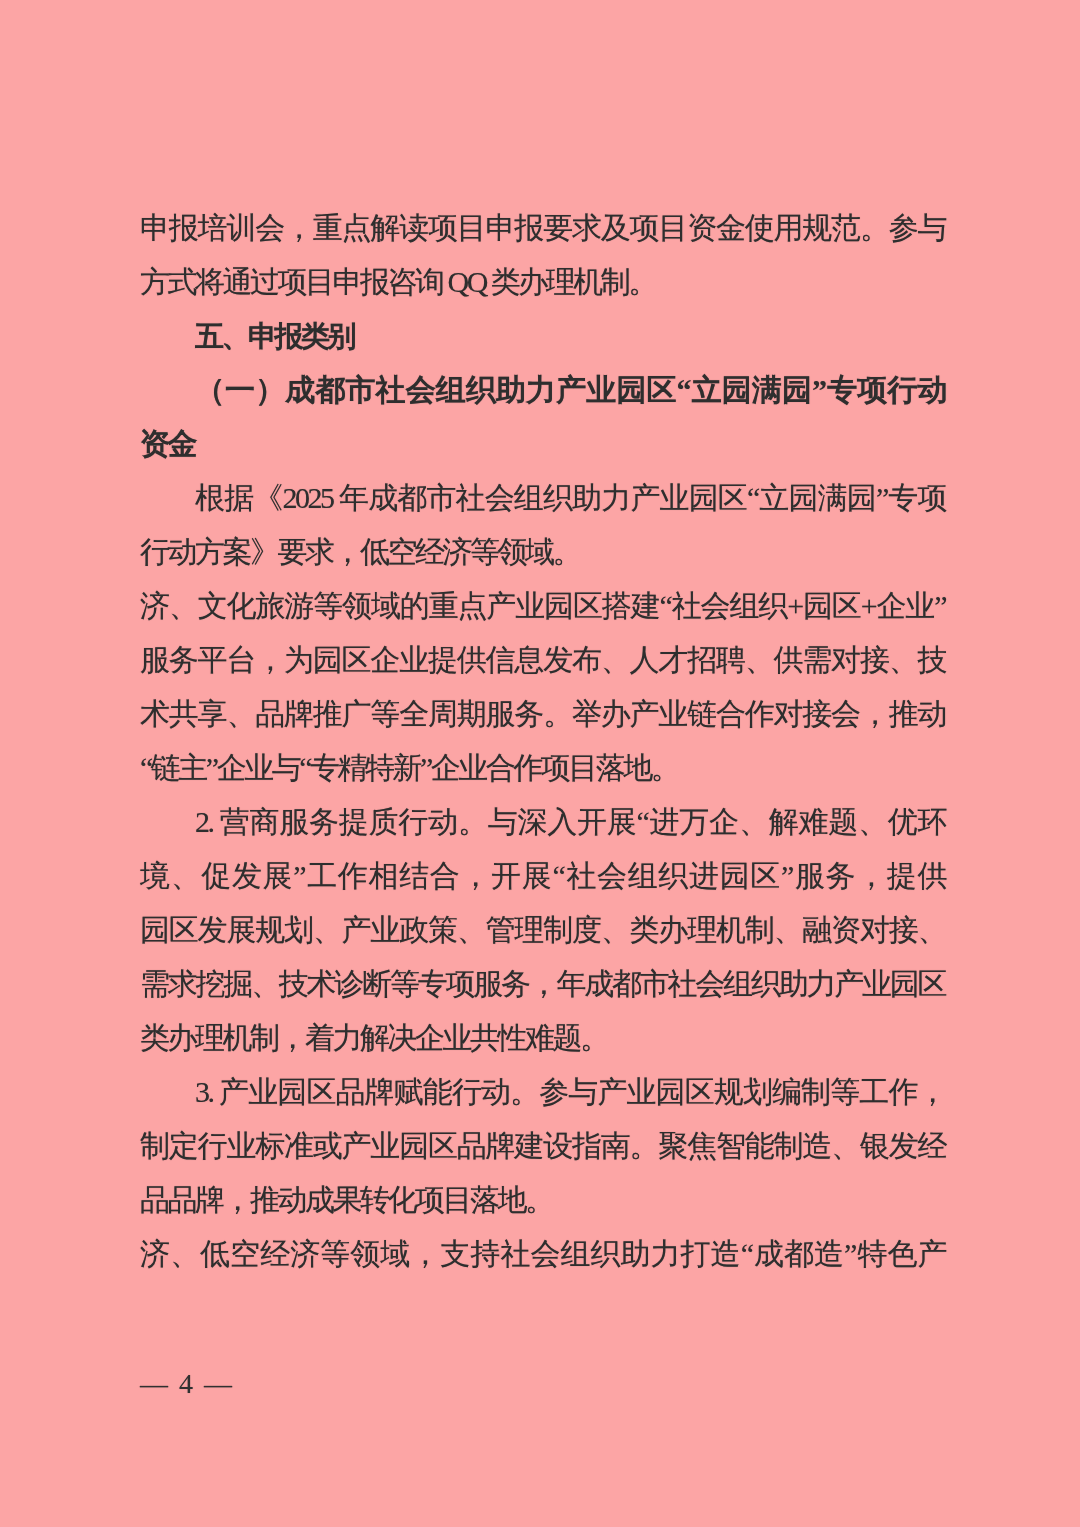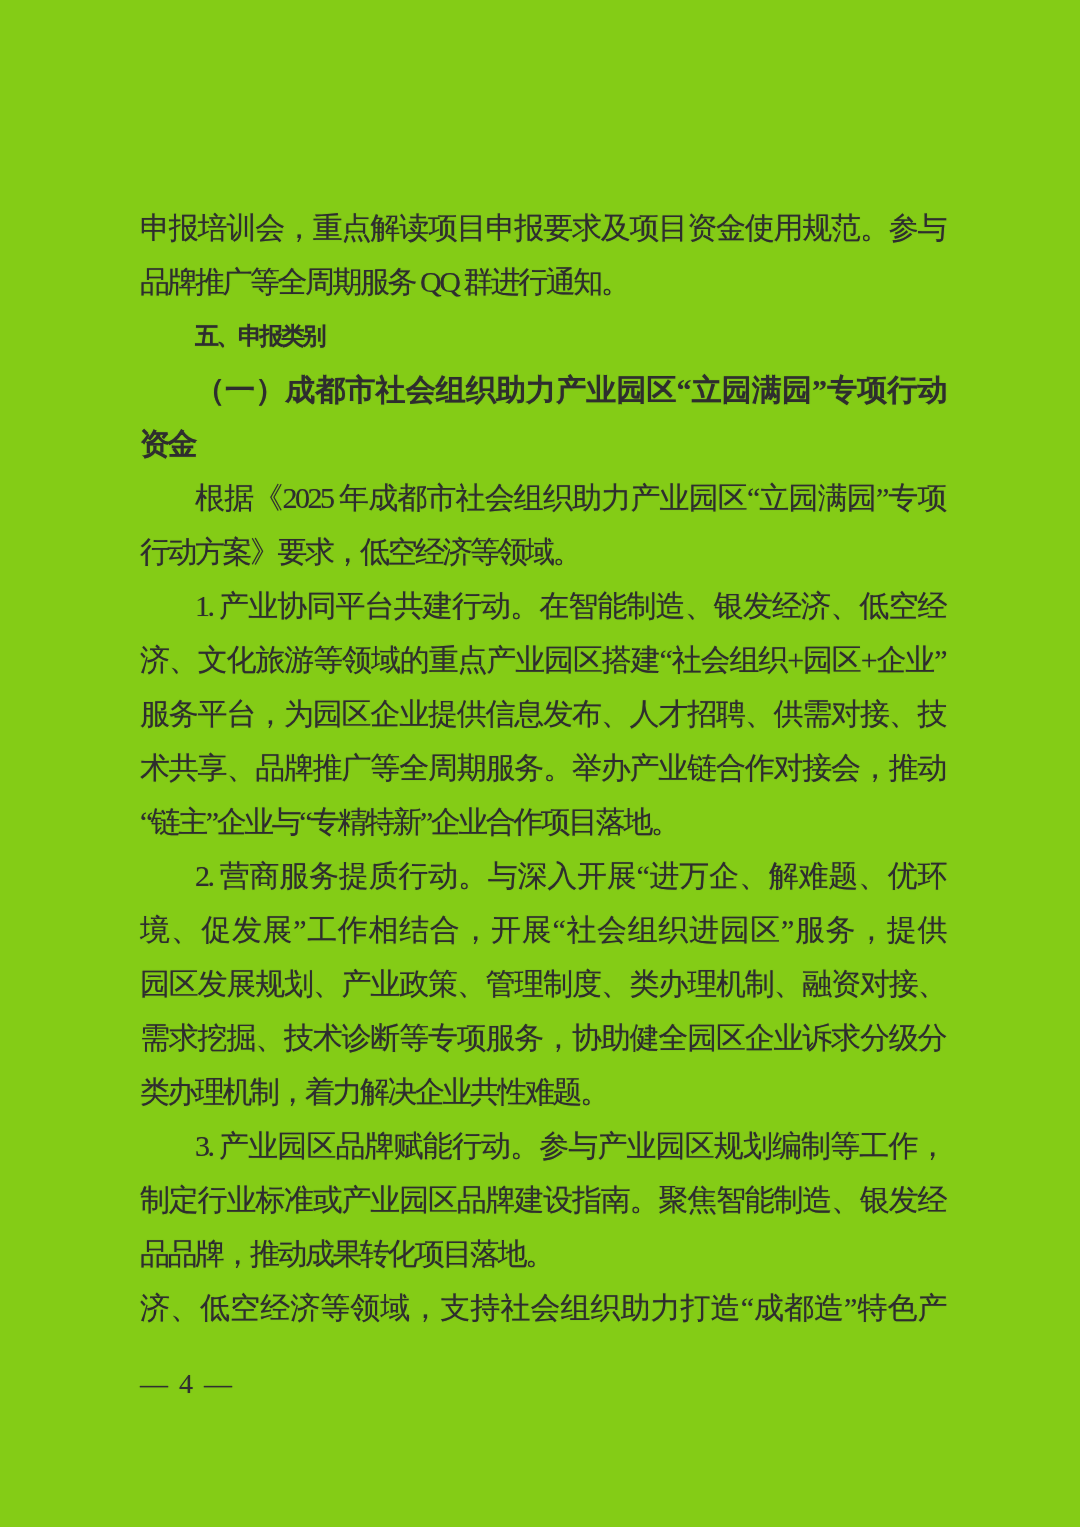--- a/index.html
+++ b/index.html
@@ -1,20 +1,20 @@
 <!DOCTYPE html>
 <html lang="zh"><head>
 <meta charset="utf-8">
 <style>
   html, body { margin: 0; padding: 0; background: #ffffff; }
   .page {
     position: relative;
     width: 1080px;
     height: 1527px;
-    background: #84cc16;
+    background: #fca5a5;
     overflow: hidden;
     font-family: "Liberation Serif", "DejaVu Serif", serif;
     color: #2e2e2e;
   }
   .content {
     position: absolute;
     left: 140px;
     top: 201px;
     width: 805px;
     font-size: 30px;
@@ -29,21 +29,21 @@
     text-align-last: justify;
     text-justify: inter-character;
   }
   .end { text-align: left; text-align-last: left; }
   .indent { text-indent: 55px; }
   .bold { font-weight: 700; text-align: center; }
   .h1 {
     margin: 0;
     font-family: "Liberation Sans", "DejaVu Sans", sans-serif;
     font-weight: 700;
-    font-size: 24px;
+    font-size: 29px;
     line-height: 54px;
   }
   .footer {
     position: absolute;
     left: 140px;
     top: 1362px;
     height: 44px;
     line-height: 44px;
     font-size: 28px;
     letter-spacing: 2px;
@@ -51,40 +51,39 @@
     text-shadow: 0 0 0.8px rgba(55,55,55,0.55);
   }
 </style>
 </head>
 <body>
 
 <div class="page">
   <main class="content">
 
     <div class="line fill">申报培训会，重点解读项目申报要求及项目资金使用规范。参与</div>
-    <div class="line end">品牌推广等全周期服务 QQ 群进行通知。</div>
+    <div class="line end">方式将通过项目申报咨询 QQ 类办理机制。</div>
 
     <h2 class="line h1 indent end">五、申报类别</h2>
 
     <div class="line fill indent bold">（一）成都市社会组织助力产业园区“立园满园”专项行动</div>
     <div class="line end bold">资金</div>
 
     <div class="line fill indent">根据《2025 年成都市社会组织助力产业园区“立园满园”专项</div>
     <div class="line end">行动方案》要求，低空经济等领域。</div>
 
-    <div class="line fill indent">1. 产业协同平台共建行动。在智能制造、银发经济、低空经</div>
     <div class="line fill">济、文化旅游等领域的重点产业园区搭建“社会组织+园区+企业”</div>
     <div class="line fill">服务平台，为园区企业提供信息发布、人才招聘、供需对接、技</div>
     <div class="line fill">术共享、品牌推广等全周期服务。举办产业链合作对接会，推动</div>
     <div class="line end">“链主”企业与“专精特新”企业合作项目落地。</div>
 
     <div class="line fill indent">2. 营商服务提质行动。与深入开展“进万企、解难题、优环</div>
     <div class="line fill">境、促发展”工作相结合，开展“社会组织进园区”服务，提供</div>
     <div class="line fill">园区发展规划、产业政策、管理制度、类办理机制、融资对接、</div>
-    <div class="line fill">需求挖掘、技术诊断等专项服务，协助健全园区企业诉求分级分</div>
+    <div class="line fill">需求挖掘、技术诊断等专项服务，年成都市社会组织助力产业园区</div>
     <div class="line end">类办理机制，着力解决企业共性难题。</div>
 
     <div class="line fill indent">3. 产业园区品牌赋能行动。参与产业园区规划编制等工作，</div>
     <div class="line fill">制定行业标准或产业园区品牌建设指南。聚焦智能制造、银发经</div>
     <div class="line end">品品牌，推动成果转化项目落地。</div>
     <div class="line fill">济、低空经济等领域，支持社会组织助力打造“成都造”特色产</div>
 
   </main>
 
   <footer class="footer">

